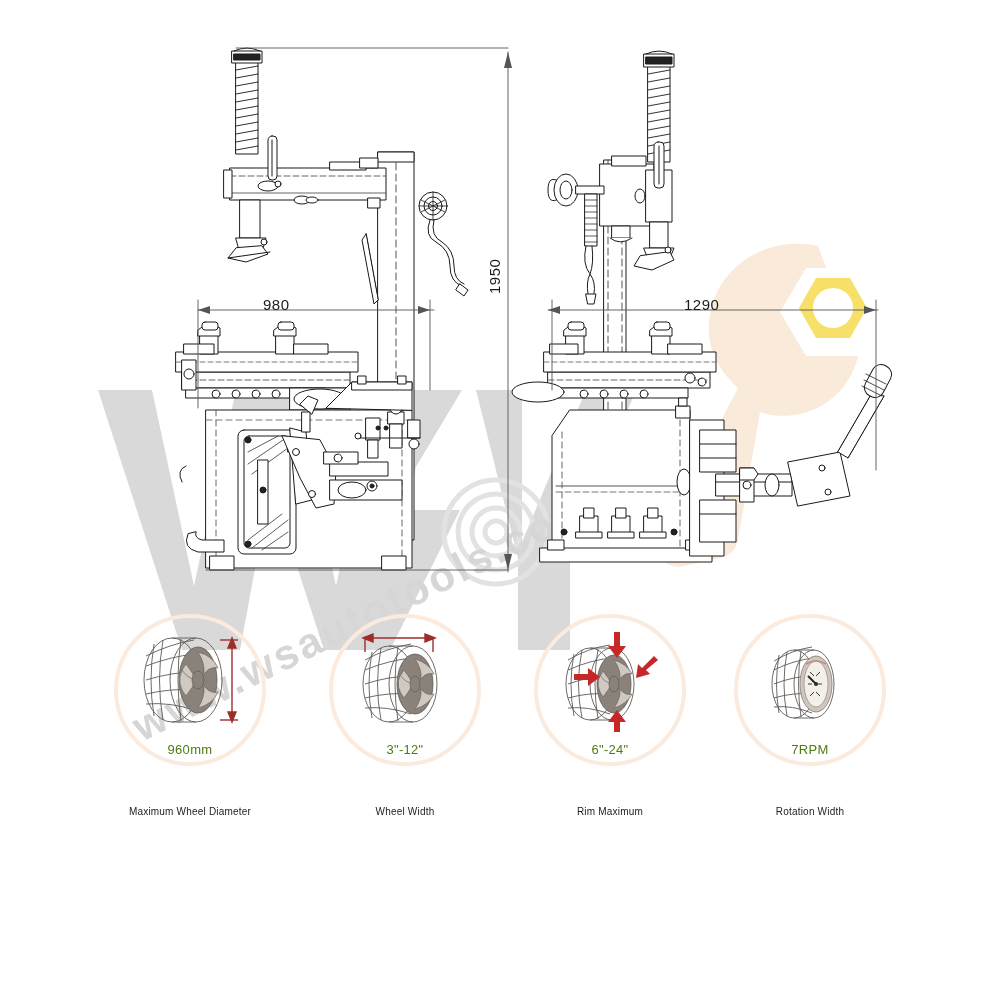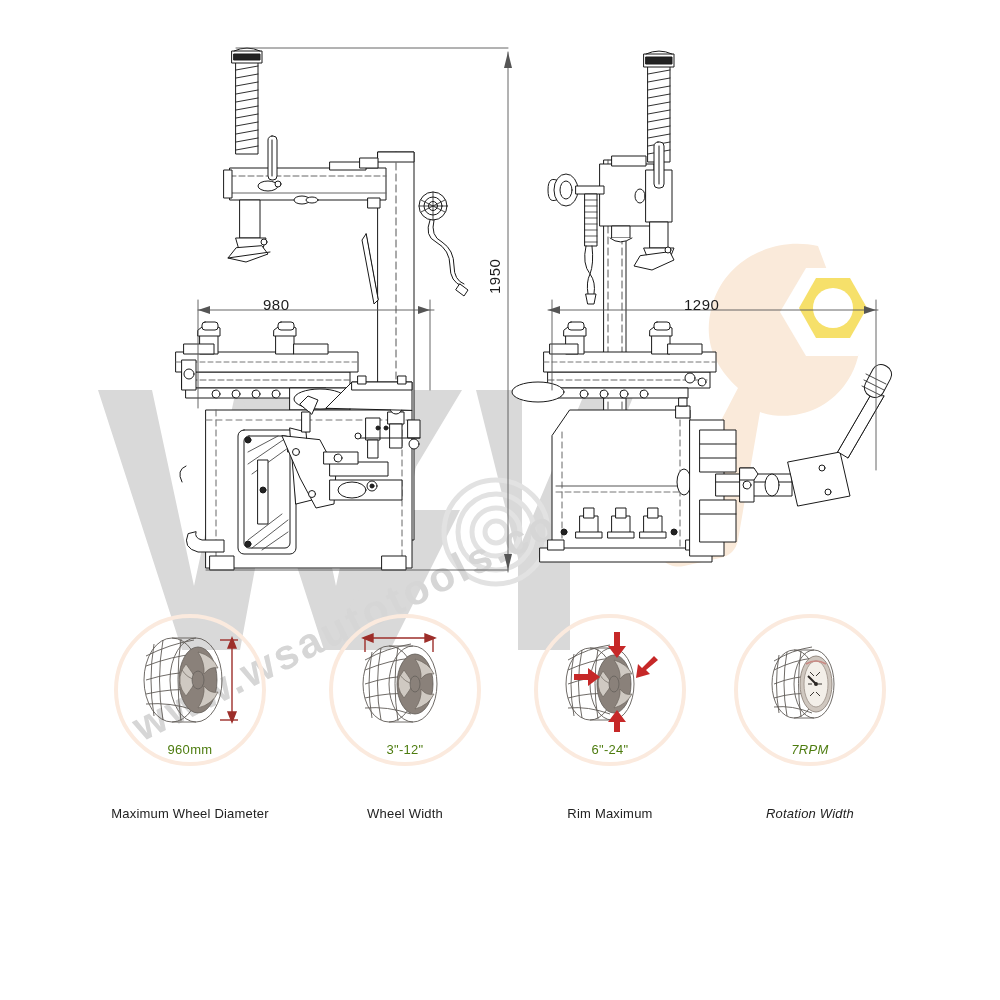--- a/index.html
+++ b/index.html
@@ -51,26 +51,26 @@
   .feat-art{
     position:absolute;left:50%;top:22px;transform:translateX(-50%);
     width:120px;height:104px;
   }
   .feat-value{
     position:absolute;left:0;top:136px;width:100%;
     font-size:13px;color:#4d7c0f;letter-spacing:.3px;
   }
   .feat-caption{
     position:absolute;left:0;top:200px;width:100%;
-    font-size:13px;color:#222;letter-spacing:.2px;
+    font-size:10px;color:#222;letter-spacing:.2px;
   }
   #feature-0{left:95px;}
   #feature-1{left:310px;}
   #feature-2{left:515px;}
-  #feature-3{left:715px;font-style:italic;}
+  #feature-3{left:715px;}
 </style>
 </head>
 <body>
 
 <div id="sheet">
 
   <svg class="wm" id="wm-logo" viewBox="0 0 560 330">
     <g fill="#d9d9d9">
 
       <polygon points="8,0 62,0 104,196 146,0 198,0 150,260 92,260"></polygon>

